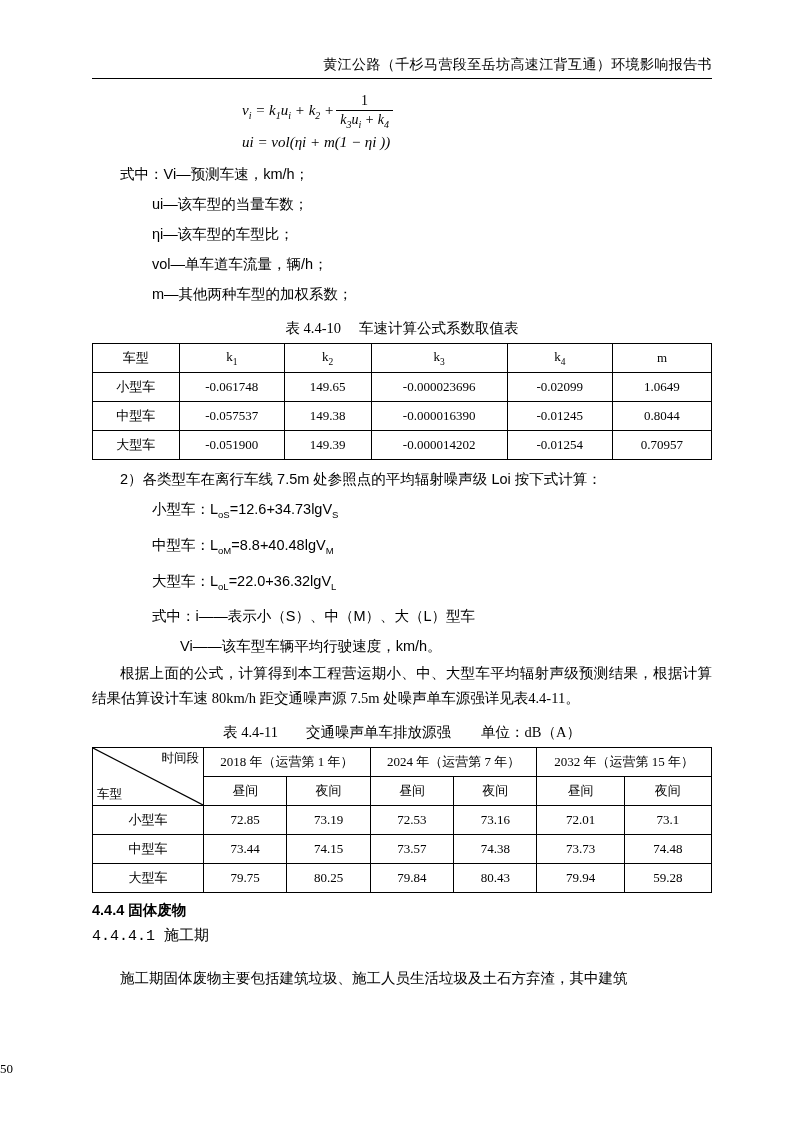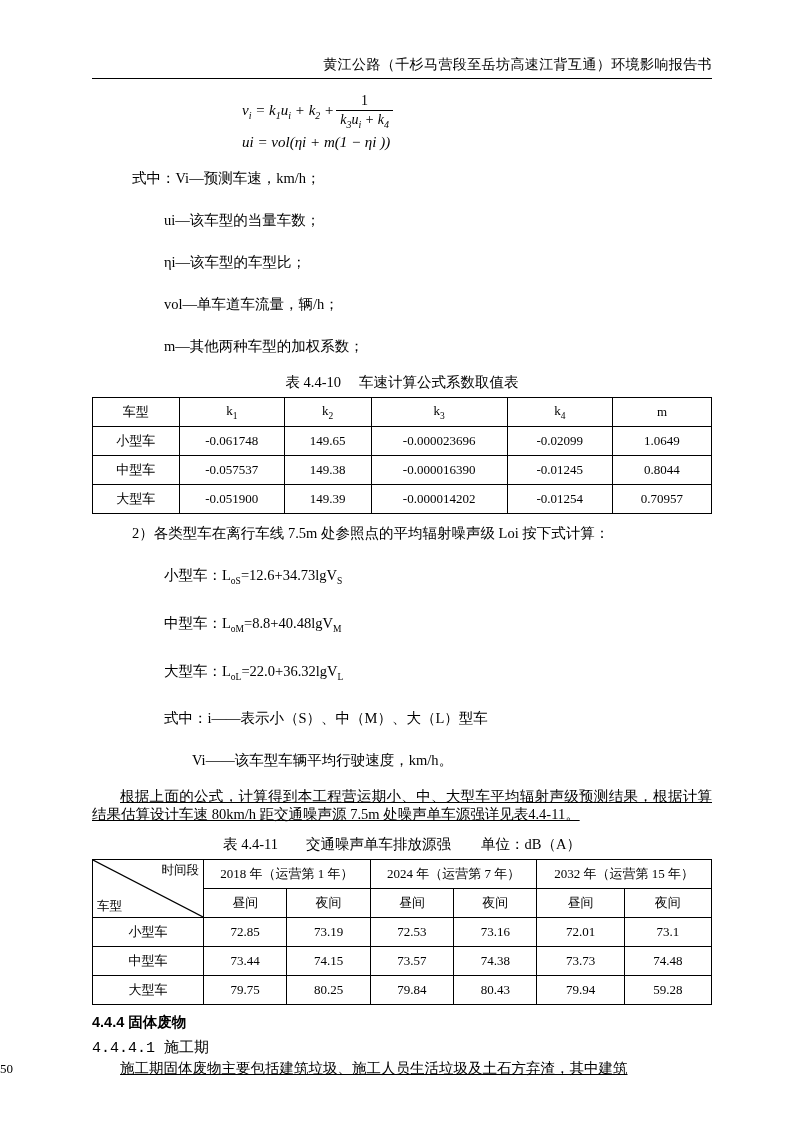--- a/index.html
+++ b/index.html
@@ -73,33 +73,32 @@
     font-style: italic;
   }
   .eq2 {
     font-size: 15px;
     font-style: italic;
     margin-top: 4px;
   }
   .para {
     font-size: 14.5px;
     line-height: 30px;
-    font-family: Liberation Serif, serif;
-    margin: 12px;
+    font-family: Liberation Sans, sans-serif;
+    margin: 0;
   }
   .indent1 { padding-left: 28px; }
   .indent2 { padding-left: 60px; }
   .indent0 { padding-left: 0px; }
   .body-para {
     font-size: 14.5px;
-    line-height: 18px;
+    line-height: 25px;
     text-align: justify;
     text-indent: 28px;
     margin: 0;
-    text-decoration: underline;
   }
   .tbl-caption {
     text-align: center;
     font-size: 14.5px;
     margin: 10px 0 5px 0;
     font-family: "Liberation Serif", serif;
   }
   .tbl-caption .gap { display: inline-block; width: 18px; }
   table.data {
     border-collapse: collapse;
@@ -292,18 +291,18 @@
         <td>79.84</td>
         <td>80.43</td>
         <td>79.94</td>
         <td>59.28</td>
       </tr>
     </tbody>
       </table>
 
     <div class="heading">4.4.4  固体废物</div>
     <div class="heading2">4.4.4.1   施工期</div>
-    <div class="body-para" style="margin-top:2px">施工期固体废物主要包括建筑垃圾、施工人员生活垃圾及土石方弃渣，其中建筑</div>
+    <div class="body-para" style="margin-top:21px">施工期固体废物主要包括建筑垃圾、施工人员生活垃圾及土石方弃渣，其中建筑</div>
 
   </div>
 
   <div class="pagenum">50</div>
 </div>
 
 </body></html>

